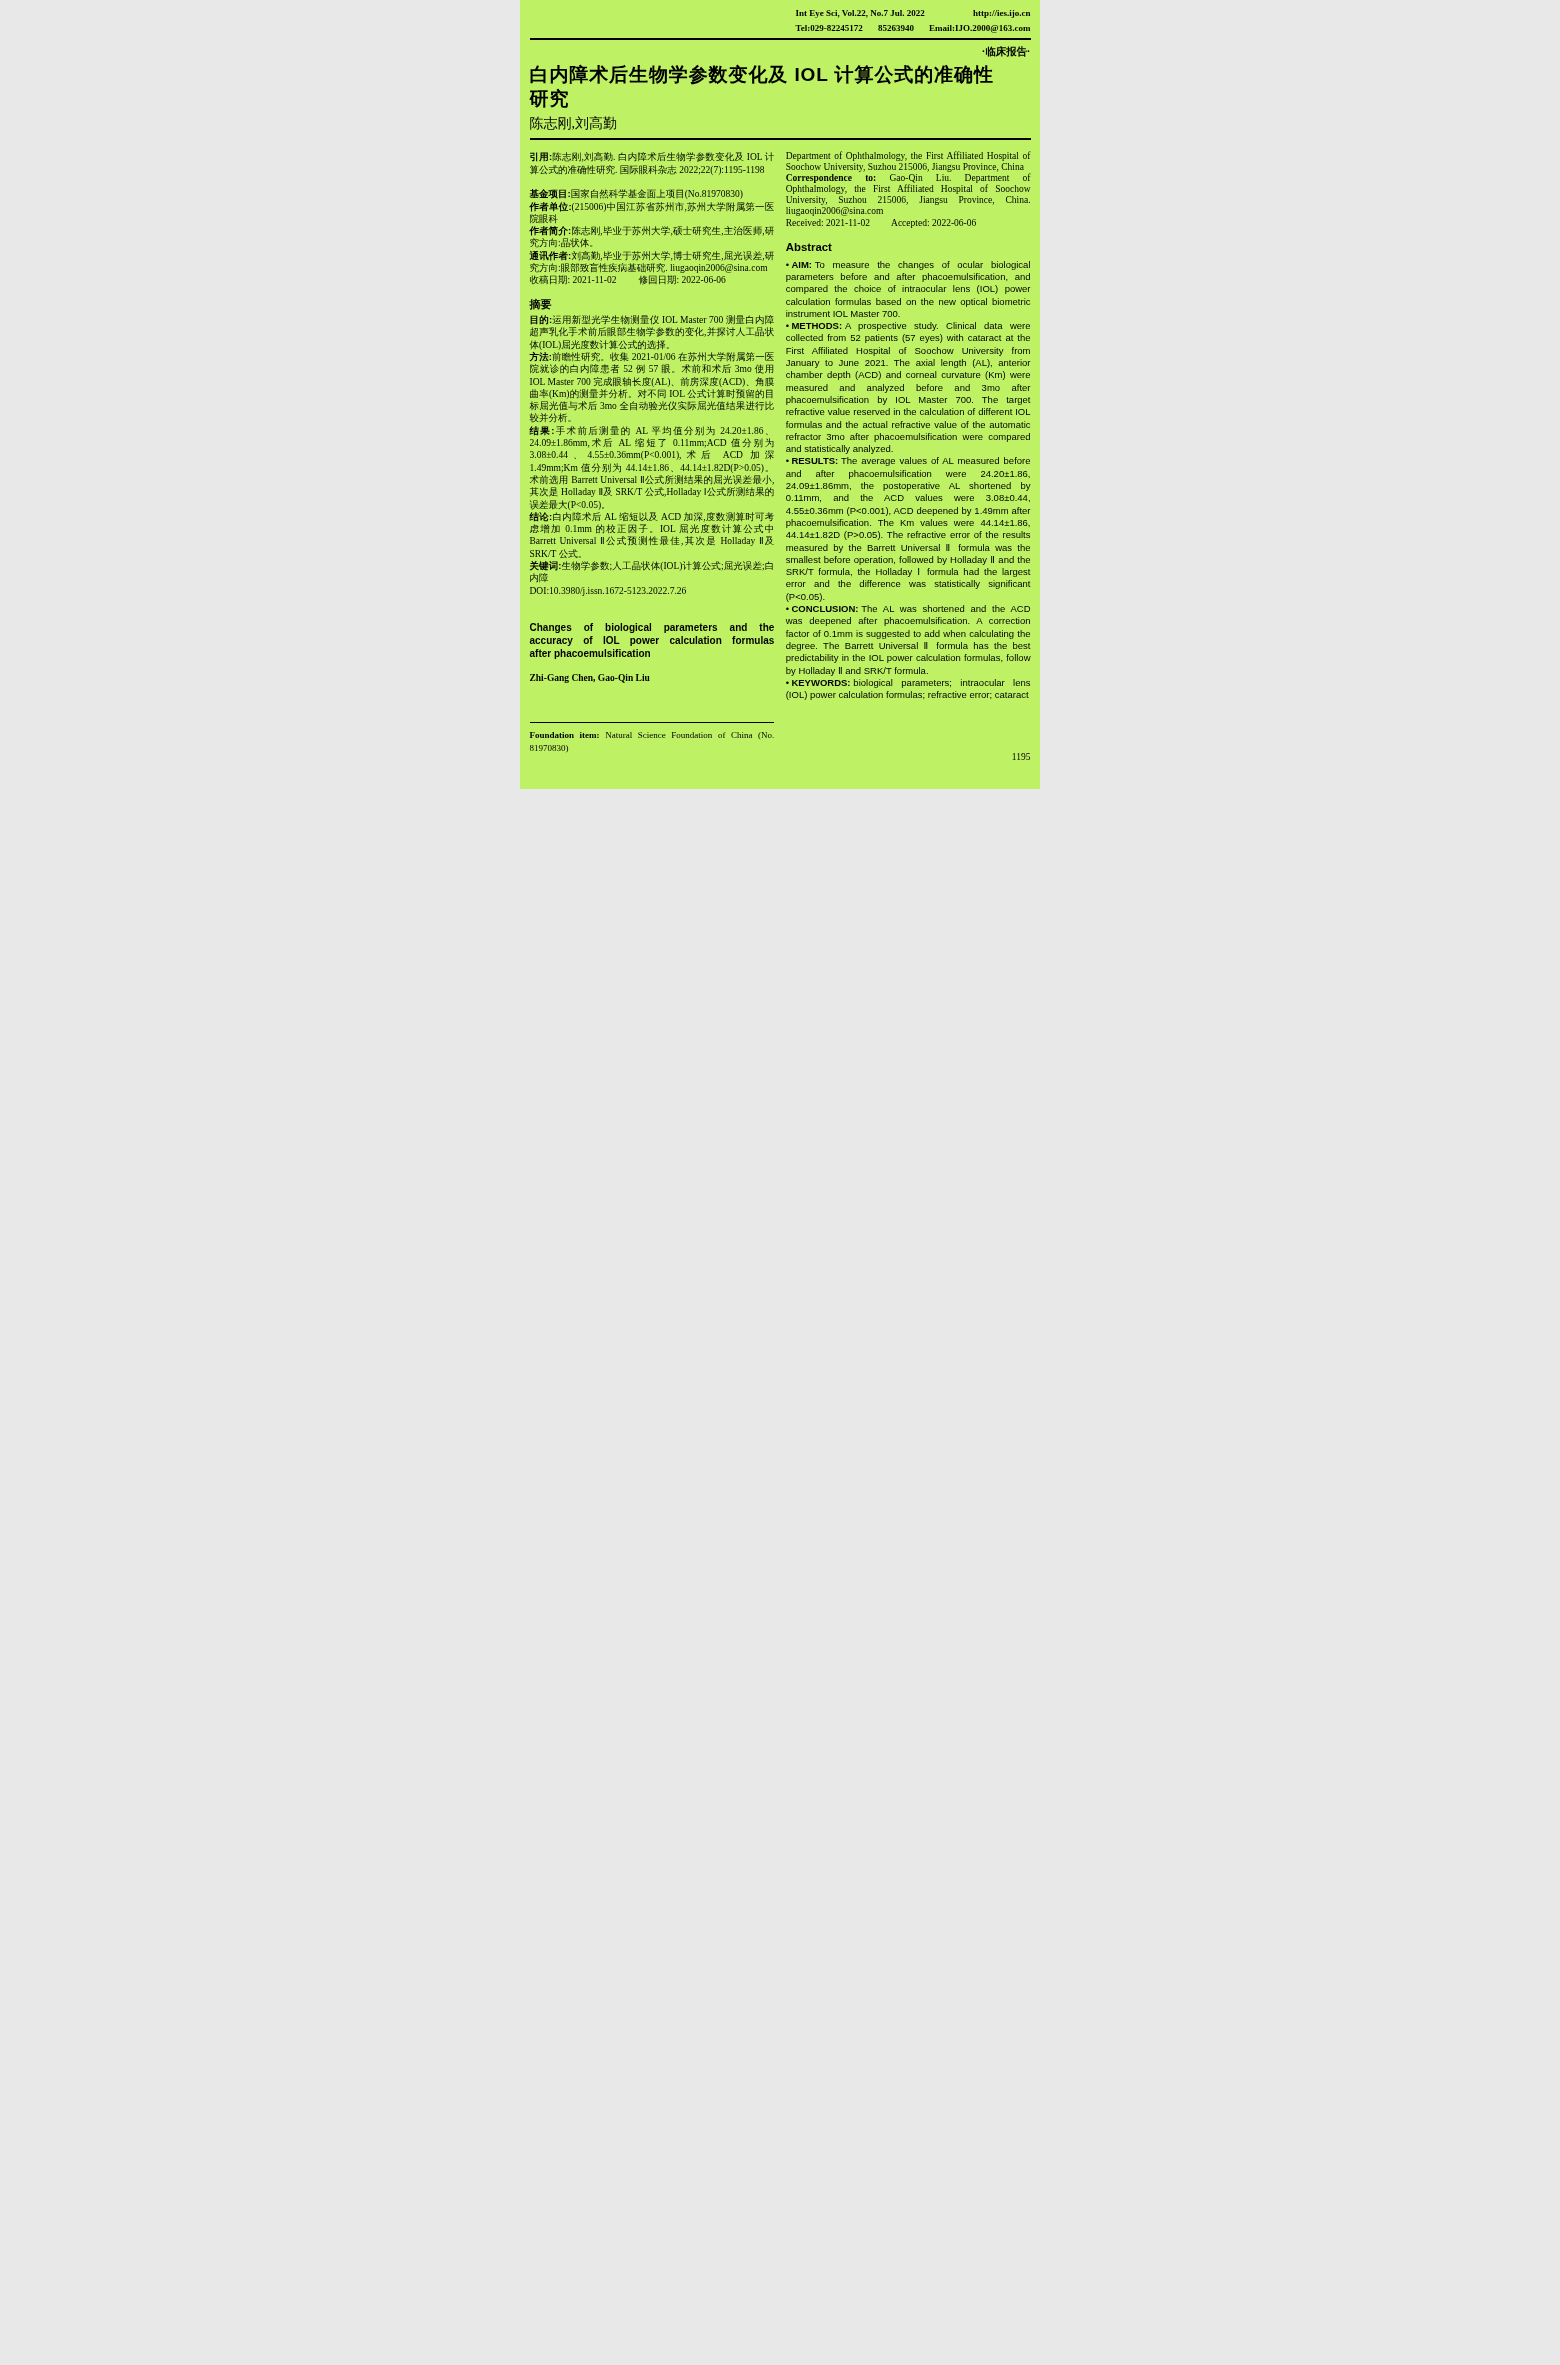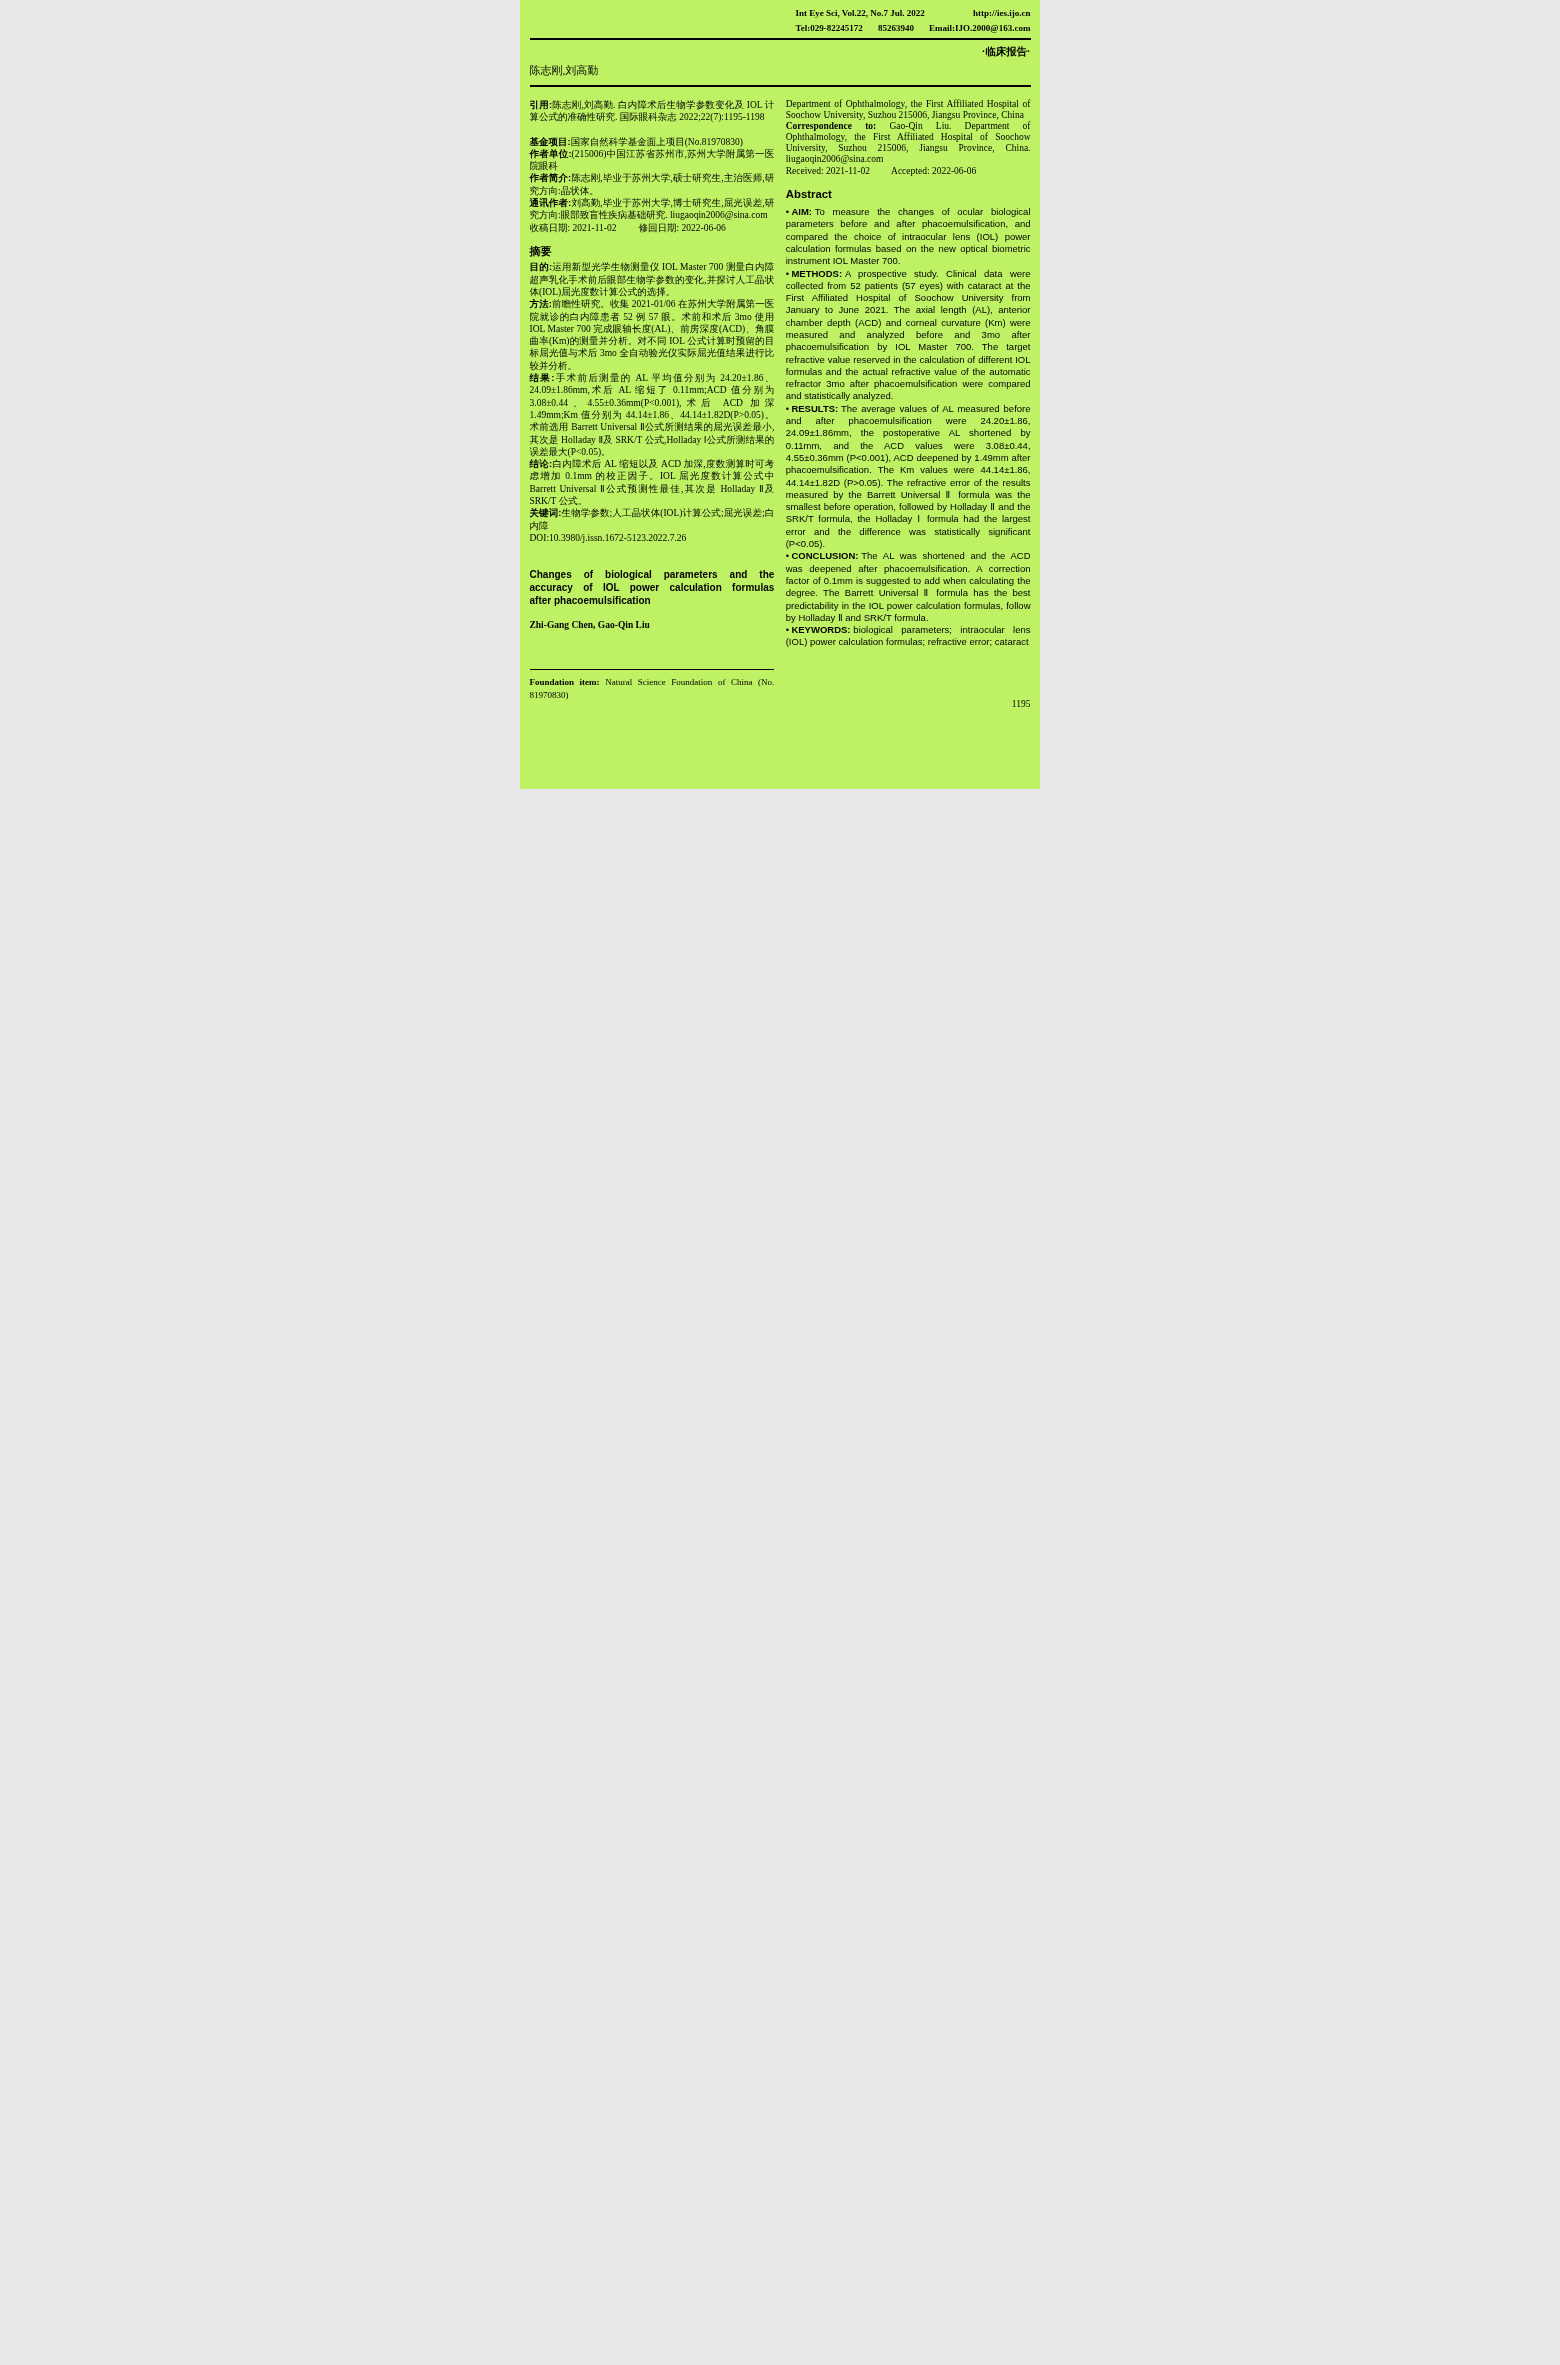--- a/index.html
+++ b/index.html
@@ -28,21 +28,21 @@
     font-family:"Liberation Sans", sans-serif;
     font-weight:bold;font-size:10.4px;line-height:12.3px;
     margin-top:5.7px;
   }
   
   .cn-title{
     font-family:"Liberation Sans", sans-serif;
     font-weight:bold;font-size:19px;line-height:24px;
     letter-spacing:0.9px;margin-top:4.7px;
   }
-  .authors-cn{font-size:11px;line-height:13.3px;margin-top:6.6px;}
+  .authors-cn{font-size:14px;line-height:13.3px;margin-top:6.6px;}
   .rule-mid{margin-top:7.6px;}
   
   .columns{display:flex;gap:11.4px;margin-top:11.4px;height:612px;}
   .col{flex:1 1 0;min-width:0;display:flex;flex-direction:column;}
   .para{margin:0;font-size:9.5px;line-height:12.3px;text-align:justify;}
   .cn-label{
     font-family:"Liberation Sans", sans-serif;
     font-weight:bold;font-style:normal;
   }
   .spacer{height:12.3px;flex:0 0 auto;}
@@ -100,20 +100,24 @@
       <span>Tel:029-82245172</span>
       <span>85263940</span>
       <span>Email:IJO.2000@163.com</span>
     </div>
   </div>
 
   <div class="rule rule-top"></div>
 
   <div class="section-tag">·临床报告·</div>
 
+  <div class="cn-title">
+    <div>白内障术后生物学参数变化及 IOL 计算公式的准确性</div>
+    <div>研究</div>
+  </div>
 
   <div class="authors-cn">陈志刚,刘高勤</div>
 
   <div class="rule rule-mid"></div>
 
   <div class="columns">
 
     <div class="col">
 
       <p class="para"><b class="cn-label">引用:</b><span>陈志刚,刘高勤. 白内障术后生物学参数变化及 IOL 计算公式的准确性研究. 国际眼科杂志 2022;22(7):1195-1198</span></p>

